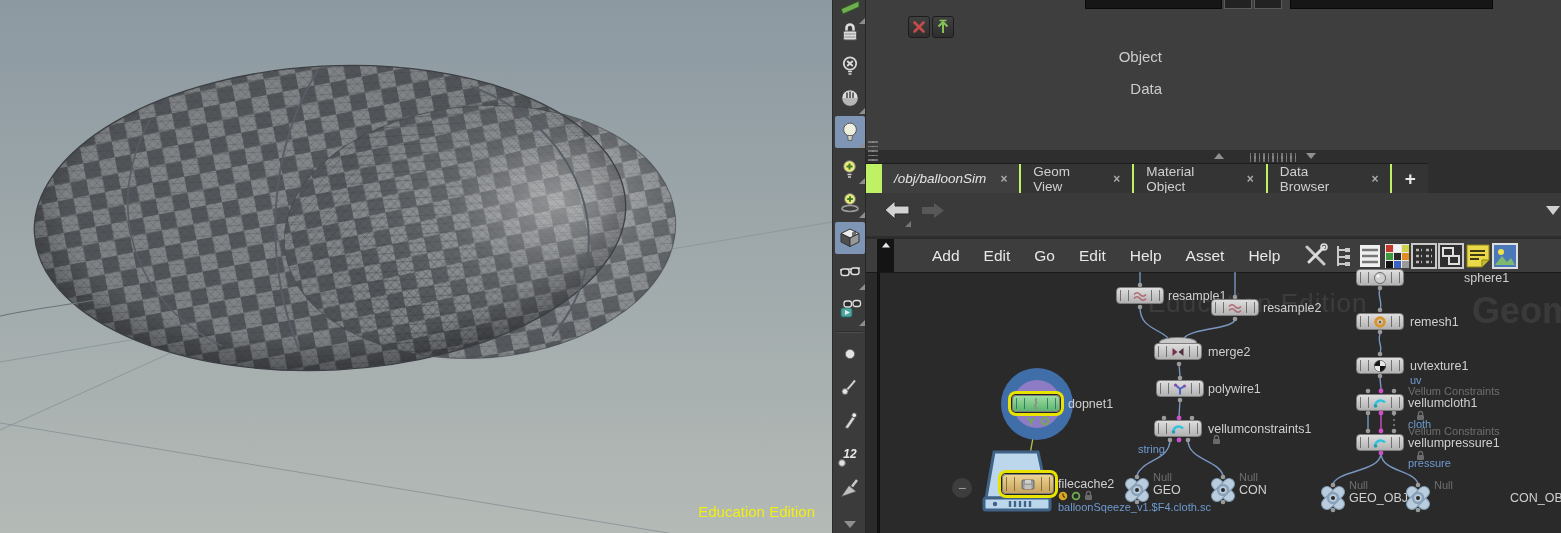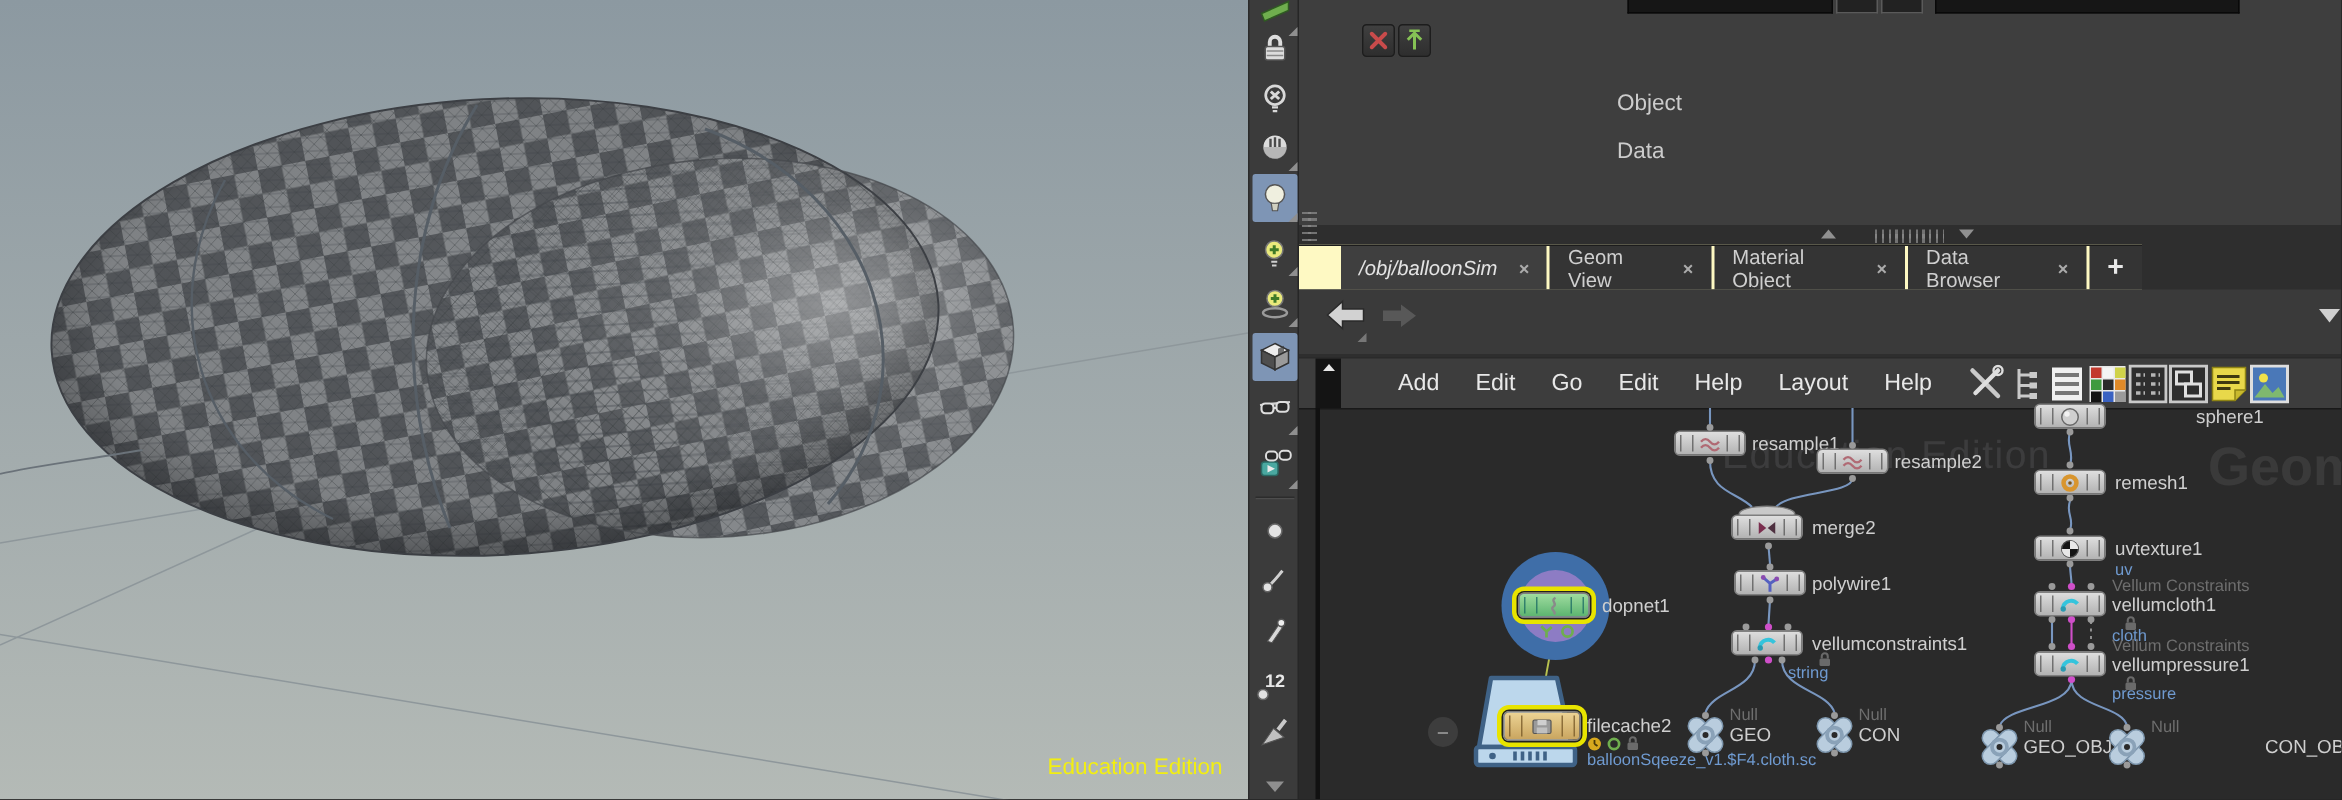--- a/index.html
+++ b/index.html
@@ -11,34 +11,34 @@
   
   #viewport { left:0; top:0; width:832px; height:533px; background:linear-gradient(#8c99a1,#b4bab6); }
   #edu-viewport { left:600px; top:503px; width:215px; text-align:right; color:#f2ee12; font-size:15px; }
 
   
   #vtoolbar { left:832px; top:0; width:34px; height:533px; background:#3b3b3b; border-left:1px solid #2a2a2a; border-right:1px solid #262626; }
   .tbtn { position:absolute; left:2px; width:30px; height:32px; display:flex; align-items:center; justify-content:center; }
   .tbtn.sel { background:#7e95b5; border-radius:2px; }
   .fly { position:absolute; right:0; bottom:0; width:0; height:0; border-left:6px solid transparent; border-bottom:6px solid #8f8f8f; }
   .tb-divider { position:absolute; left:4px; width:26px; height:2px; background:#2c2c2c; border-bottom:1px solid #4d4d4d; }
-  .num12 { color:#e8e8e8; font-weight:bold; font-size:12px; position:relative; }
+  .num12 { color:#e8e8e8; font-weight:bold; font-size:12px; position:relative;font-style:italic; }
 
   
   #params { left:866px; top:0; width:695px; height:150px; background:#3e3e3e; }
   .cutfield { position:absolute; top:0; height:9px; background:#161616; border:1px solid #090909; border-top:none; }
   .pbtn { position:absolute; width:22px; height:22px; top:16px; background:linear-gradient(#404040,#2e2e2e); border:1px solid #1d1d1d; border-radius:3px; display:flex; align-items:center; justify-content:center; }
-  .plabel { position:absolute; width:84px; text-align:left; color:#cccccc; font-size:15px;margin-top:12px; }
+  .plabel { position:absolute; width:84px; text-align:right; color:#cccccc; font-size:15px; }
   .grip-h { position:absolute; height:6px; background:repeating-linear-gradient(90deg,#8a8a8a 0 1.5px,transparent 1.5px 4.5px); opacity:.75; }
   .grip-v { position:absolute; width:6px; background:repeating-linear-gradient(0deg,#8a8a8a 0 1.5px,transparent 1.5px 4.5px); opacity:.75; }
   .tri-up   { width:0;height:0;border-left:5px solid transparent;border-right:5px solid transparent;border-bottom:6px solid #909090; position:absolute; }
   .tri-down { width:0;height:0;border-left:5px solid transparent;border-right:5px solid transparent;border-top:6px solid #909090; position:absolute; }
 
   
-  #tabbar { left:866px; top:163px; width:562px; height:30px; background:#fef9c3; border-top:1px solid #1c1c1c; display:flex; align-items:stretch; padding-left:28px; gap:2px; }
+  #tabbar { left:866px; top:163px; width:562px; height:30px; background:#bef264; border-top:1px solid #1c1c1c; display:flex; align-items:stretch; padding-left:16px; gap:2px; }
   .tab { display:flex; align-items:center; gap:14px; padding:0 12px; background:#343434; color:#cfcfcf; font-size:13.5px; }
   .tab .x { color:#ababab; font-size:12px; font-weight:bold; }
   .tab.active { background:#3f3f3f; font-style:italic; color:#e4e4e4; }
   .tab.plus { width:36px; justify-content:center; color:#e8e8e8; font-size:19px; font-weight:bold; }
 
   
   #crumbrow { left:866px; top:193px; width:695px; height:43px; background:#3a3a3a; }
 
   
   #menubar { left:866px; top:238px; width:695px; height:34px; background:#3d3d3d; border-top:1px solid #2a2a2a; display:flex; align-items:center; }
@@ -307,21 +307,21 @@
 
   <div class="abs" id="menubar">
     <div style="width:17px;height:33px;background:#141414;margin-left:11px;display:flex;justify-content:center;padding-top:3px">
       <span class="tri-up" style="position:static;border-bottom-color:#e8e8e8;transform:scale(.8)"></span>
     </div>
     <span class="menuitem" style="margin-left:26px">Add</span>
     <span class="menuitem">Edit</span>
     <span class="menuitem">Go</span>
     <span class="menuitem">Edit</span>
     <span class="menuitem">Help</span>
-    <span class="menuitem">Layout</span>
+    <span class="menuitem">Asset</span>
     <span class="menuitem">Help</span>
 
     <div class="mico" style="margin-left:10px">
       <svg width="26" height="26">
           <path d="M4,4 C8,8 16,16 21,21" stroke="#c9c9c9" stroke-width="3" stroke-linecap="round"></path>
           <path d="M21,4 L6,19" stroke="#dedede" stroke-width="3" stroke-linecap="round"></path>
           <circle cx="21" cy="4" r="3" fill="none" stroke="#dedede" stroke-width="1.6"></circle>
         </svg>
     </div>
     <div class="mico">
@@ -566,21 +566,21 @@
           <circle cx="2.5" cy="9" r="1.8" fill="#2a9ab0"></circle>
         </svg></span>
   </div>
   <div class="nlabel" style="left:1208px;top:422px">vellumconstraints1</div>
   <span class="badge" style="left:1212px;top:434px">
     <svg width="9" height="11">
         <path d="M2.5,5 V3.5 a2,2 0 0 1 4,0 V5" fill="none" stroke="#6a6a6a" stroke-width="1.4"></path>
         <rect x="1" y="5" width="7" height="5" rx="1" fill="#6a6a6a"></rect>
       </svg>
   </span>
-  <div class="bluelab" style="left:1192px;top:443px">string</div>
+  <div class="bluelab" style="left:1138px;top:443px">string</div>
 
   <div class="graylab" style="left:1408px;top:425px">Vellum Constraints</div>
   <div class="hnode" style="left:1356px;top:434px">
     <span class="nicon"><svg width="14" height="12">
           <path d="M2,9 C3,3 9,2 12,5.5" stroke="#35c4dc" stroke-width="2.6" fill="none"></path>
           <circle cx="2.5" cy="9" r="1.8" fill="#2a9ab0"></circle>
         </svg></span>
   </div>
   <div class="nlabel" style="left:1408px;top:436px">vellumpressure1</div>
   <span class="badge" style="left:1416px;top:450px">

